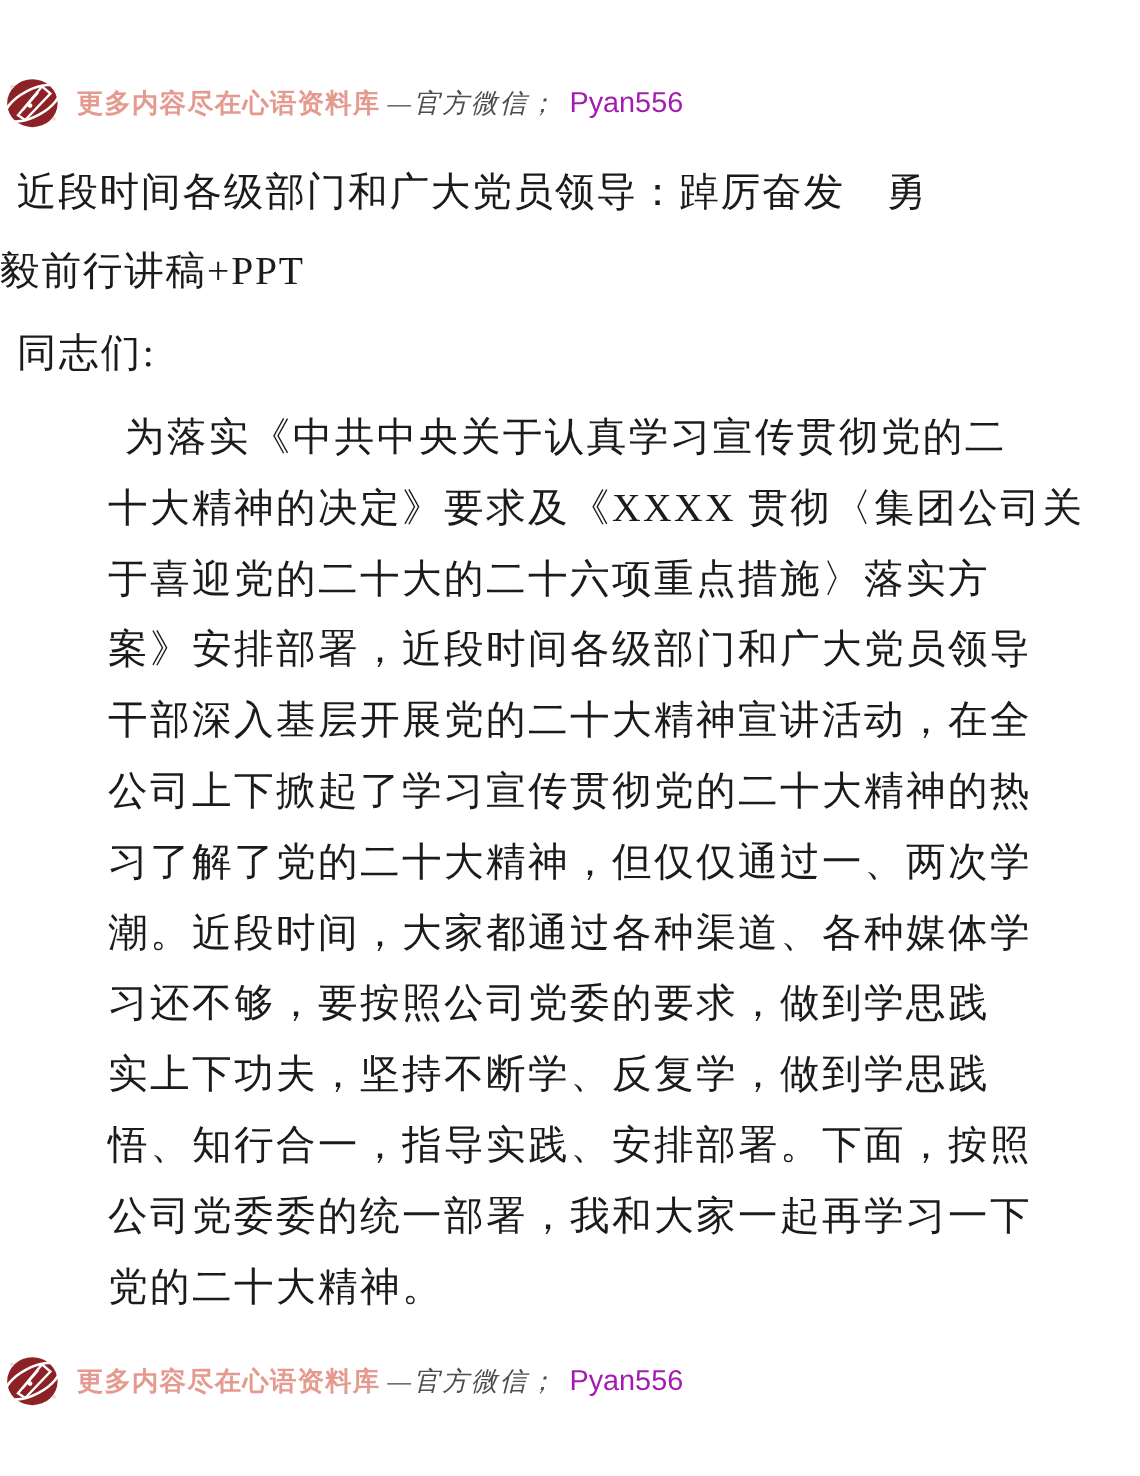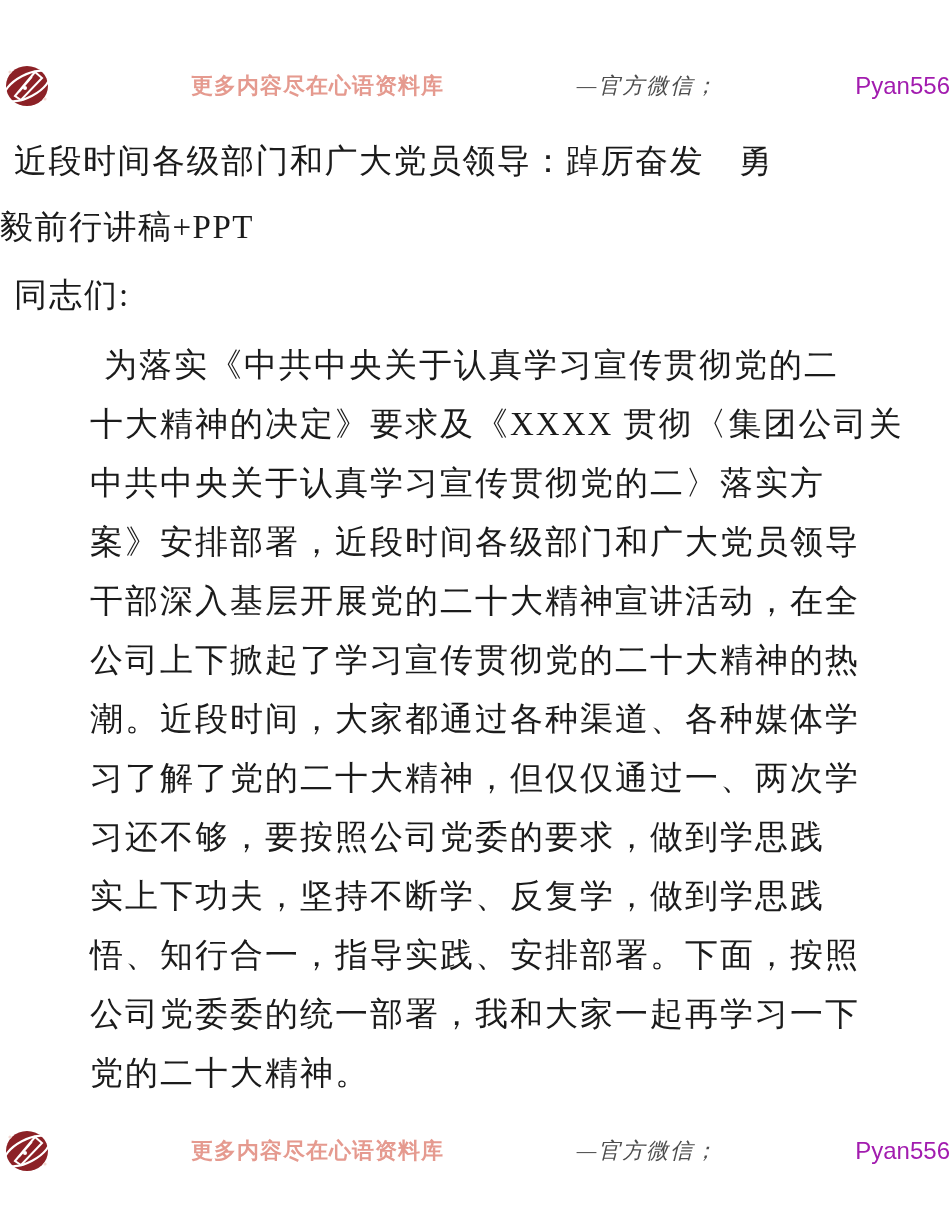--- a/index.html
+++ b/index.html
@@ -12,21 +12,21 @@
     width: 950px;
     height: 1230px;
     background: #ffffff;
     overflow: hidden;
     font-family: "Liberation Serif", serif;
     color: #1b1b1b;
   }
   .brand-bar {
     display: flex;
     align-items: center;
-    justify-content: space-between;
+    justify-content: flex-start;
     gap: 6px;
     height: 52px;
   }
   .brand-bar.header { margin-top: 60px; }
   .brand-bar.footer { margin-top: 22px; }
   .logo {
     display: inline-flex;
     width: 54px;
     height: 50px;
     margin-right: 4px;
@@ -101,26 +101,26 @@
   <h1 class="doc-title text-block">
     <div class="line indent">近段时间各级部门和广大党员领导：踔厉奋发　勇</div>
     <div class="line">毅前行讲稿+PPT</div>
   </h1>
 
   <p class="greeting indent text-block">同志们:</p>
 
   <div class="body-par text-block">
     <div class="line indent">为落实《中共中央关于认真学习宣传贯彻党的二</div>
     <div class="line">十大精神的决定》要求及《XXXX 贯彻〈集团公司关</div>
-    <div class="line">中共中央关于认真学习宣传贯彻党的二〉落实方</div>
+    <div class="line">于喜迎党的二十大的二十六项重点措施〉落实方</div>
     <div class="line">案》安排部署，近段时间各级部门和广大党员领导</div>
     <div class="line">干部深入基层开展党的二十大精神宣讲活动，在全</div>
     <div class="line">公司上下掀起了学习宣传贯彻党的二十大精神的热</div>
+    <div class="line">习了解了党的二十大精神，但仅仅通过一、两次学</div>
     <div class="line">潮。近段时间，大家都通过各种渠道、各种媒体学</div>
-    <div class="line">习了解了党的二十大精神，但仅仅通过一、两次学</div>
     <div class="line">习还不够，要按照公司党委的要求，做到学思践</div>
     <div class="line">实上下功夫，坚持不断学、反复学，做到学思践</div>
     <div class="line">悟、知行合一，指导实践、安排部署。下面，按照</div>
     <div class="line">公司党委委的统一部署，我和大家一起再学习一下</div>
     <div class="line">党的二十大精神。</div>
   </div>
 
   <div class="brand-bar footer">
     <span class="logo">
       <svg viewBox="0 0 54 50" width="54" height="50" aria-hidden="true">

